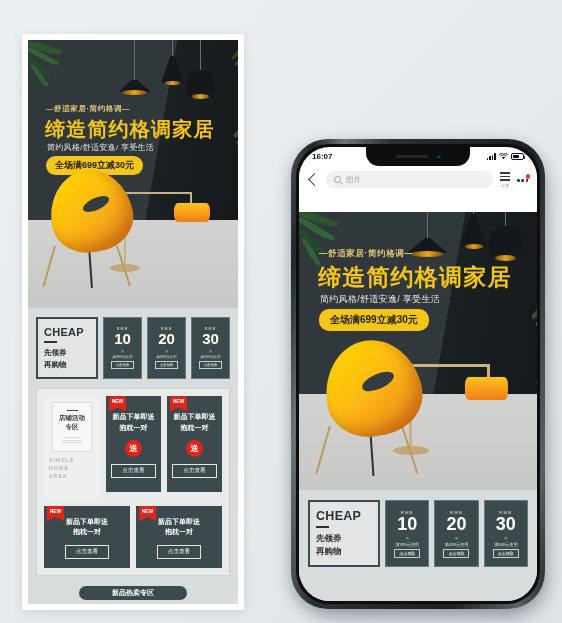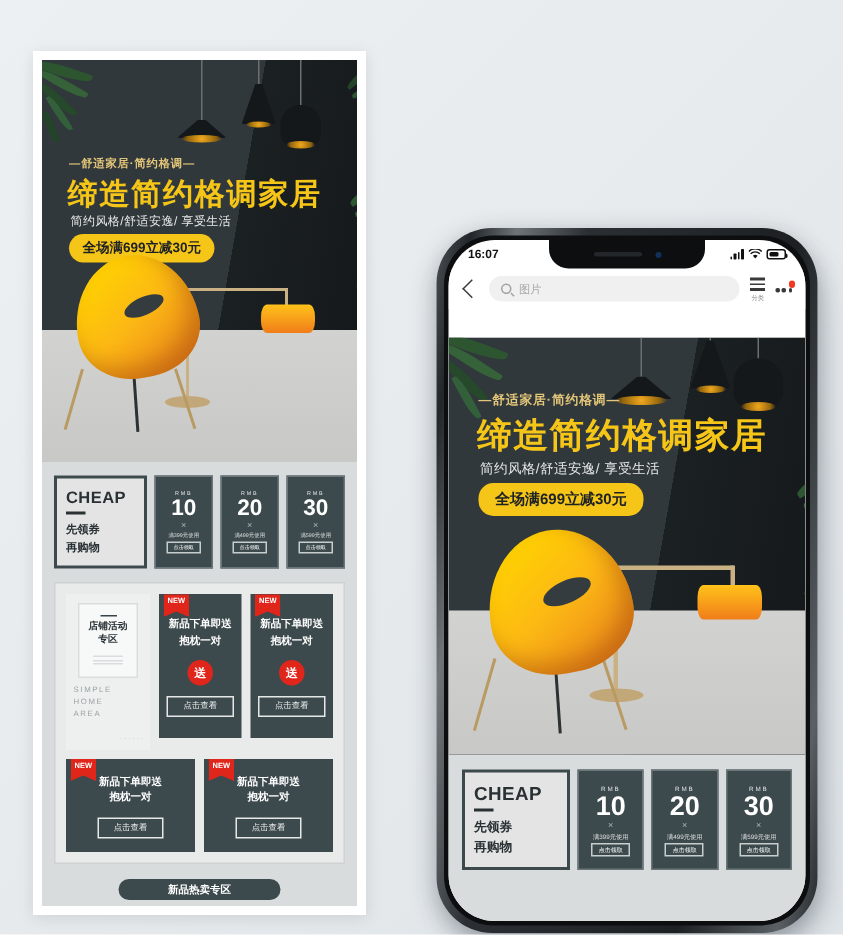--- a/index.html
+++ b/index.html
@@ -121,21 +121,21 @@
     margin:7px 0 7px;
   }
   .pc-btn{ border:1px solid #e6e8e8; color:#eceeee; font-size:5.6px; padding:2px 10px; white-space:nowrap;}
   .bottom-pill{
     margin:10px auto 0; width:108px; height:14px; background:#3d4a4d; border-radius:7px;
     color:#fff; font-size:7px; font-weight:bold; display:flex; align-items:center; justify-content:center;
   }
 
   
   #phone{
-    position:absolute; left:291px; top:152px;
+    position:absolute; left:291px; top:139px;
     width:262px; height:470px;
   }
   .ph-shadow{
     position:absolute; left:10px; top:18px; width:246px; height:462px;
     background:rgba(120,130,140,.30); filter:blur(11px); border-radius:40px;
   }
   .ph-body{
     position:absolute; left:0; top:0; width:254px; height:470px;
     border-radius:37px;
     background:linear-gradient(100deg,#4c5155 0%,#22262a 7%,#6e7478 16%,#2b2f33 30%,#1d2023 72%,#5a6064 92%,#23272a 100%);

